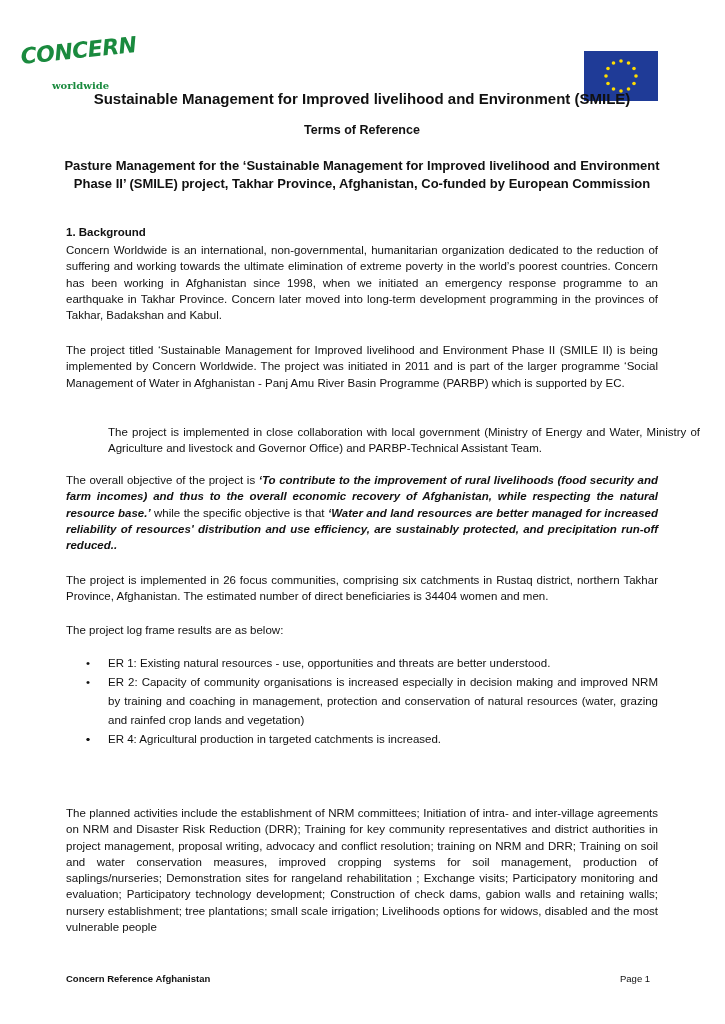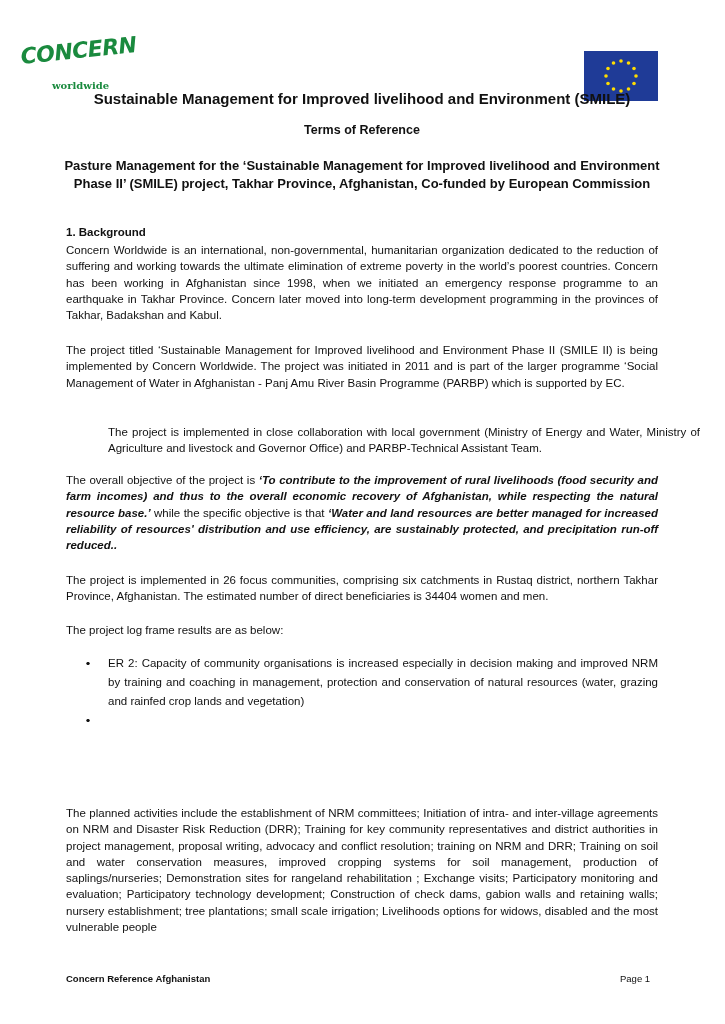--- a/index.html
+++ b/index.html
@@ -62,23 +62,23 @@
   <div class="para" style="top:424px;margin-left:42px;">The project is implemented in close collaboration with local government (Ministry of Energy and Water, Ministry of Agriculture and livestock and Governor Office) and PARBP-Technical Assistant Team.</div>
 
   <div class="para" style="top:472px;">
     <span>The overall objective of the project is </span><span class="bi">‘To contribute to the improvement of rural livelihoods (food security and farm incomes) and thus to the overall economic recovery of Afghanistan, while respecting the natural resource base.’</span><span> while the specific objective is that </span><span class="bi">‘Water and land resources are better managed for increased reliability of resources' distribution and use efficiency, are sustainably protected, and precipitation run-off reduced..</span>
   </div>
 
   <div class="para" style="top:572px;">The project is implemented in 26 focus communities, comprising six catchments in Rustaq district, northern Takhar Province, Afghanistan. The estimated number of direct beneficiaries is 34404 women and men.</div>
   <div class="para" style="top:622px;">The project log frame results are as below:</div>
 
   <ul class="list">
-    <li><span class="bullet">•</span></li>
+    <li><span class="bullet">•</span><span>ER 1: Existing natural resources - use, opportunities and threats are better understood.</span></li>
     <li><span class="bullet">•</span><span>ER 2: Capacity of community organisations is increased especially in decision making and improved NRM by training and coaching in management, protection and conservation of natural resources (water, grazing and rainfed crop lands and vegetation)</span></li>
     <li><span class="bullet">•</span></li>
-    <li><span class="bullet">•</span></li>
+    <li><span class="bullet">•</span><span>ER 4: Agricultural production in targeted catchments is increased.</span></li>
   </ul>
 
   <div class="para" style="top:805px;">The planned activities include the establishment of NRM committees; Initiation of intra- and inter-village agreements on NRM and Disaster Risk Reduction (DRR); Training for key community representatives and district authorities in project management, proposal writing, advocacy and conflict resolution; training on NRM and DRR; Training on soil and water conservation measures, improved cropping systems for soil management, production of saplings/nurseries; Demonstration sites for rangeland rehabilitation ; Exchange visits; Participatory monitoring and evaluation; Participatory technology development; Construction of check dams, gabion walls and retaining walls; nursery establishment; tree plantations; small scale irrigation; Livelihoods options for widows, disabled and the most vulnerable people</div>
 </div>
 
 <div class="footer-left">Concern Reference Afghanistan</div>
 <div class="footer-right">Page 1</div>
 
 </body></html>

